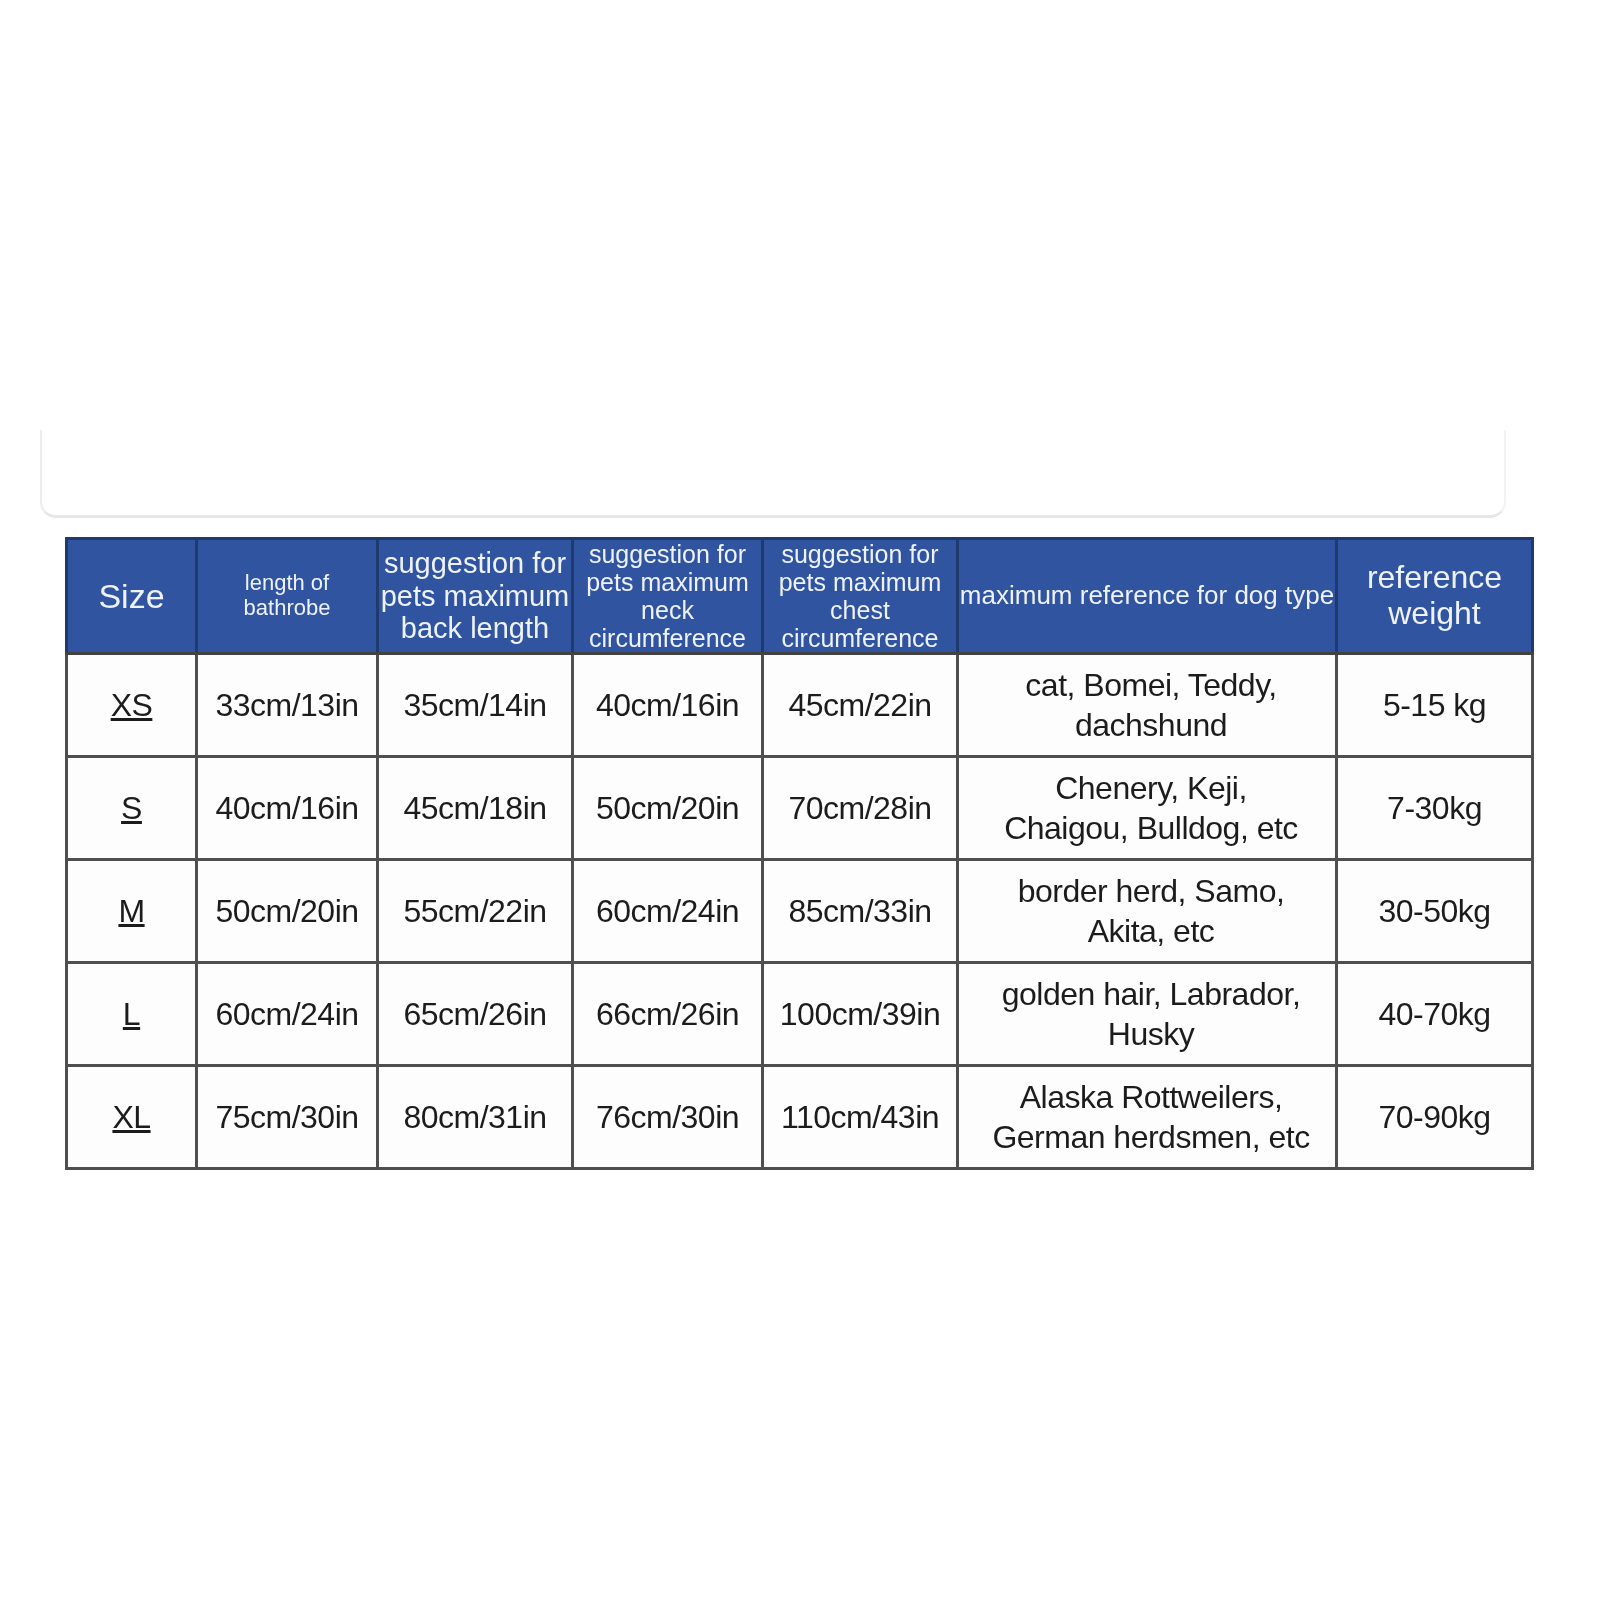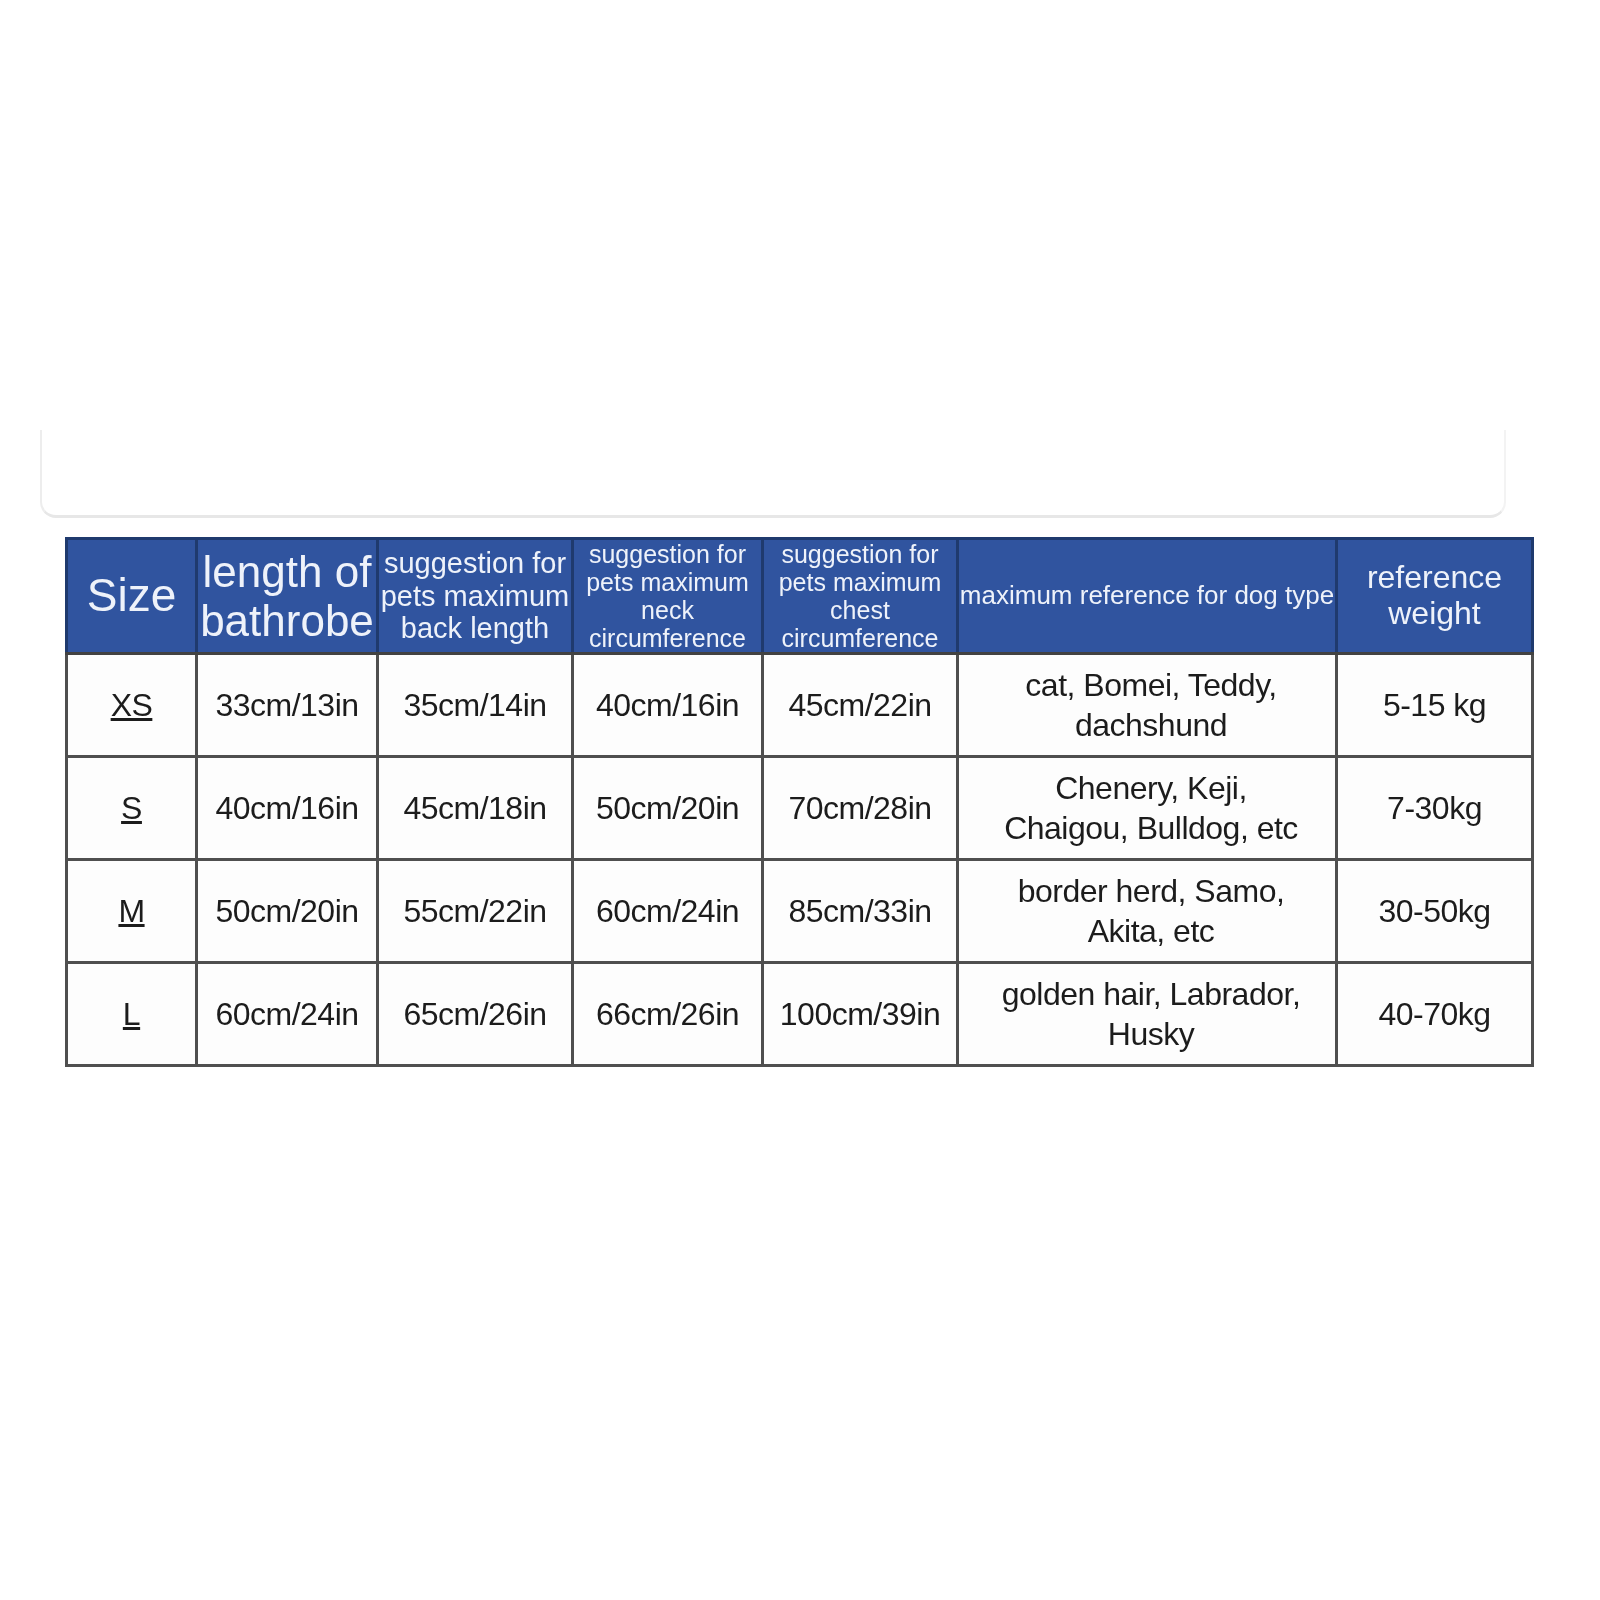--- a/index.html
+++ b/index.html
@@ -48,22 +48,22 @@
     background: #30549f;
     border-color: #1f3a6e;
     border-bottom-color: #424242;
     color: #eef2fa;
     font-weight: 400;
     text-align: center;
     vertical-align: middle;
     height: 100px;
     line-height: 1.12;
   }
-  th.h1 { font-size: 46px; }
-  th.h2 { font-size: 44px; line-height: 1.25; }
+  th.h1 { font-size: 34px; }
+  th.h2 { font-size: 22px; line-height: 1.25; }
   th.h3 { font-size: 29px; line-height: 1.18; }
   th.h4, th.h5 { font-size: 25px; line-height: 1.08; }
   th.h6 { font-size: 26px; margin-left: 36px; }
   th.h7 { font-size: 32px; }
   .size-chart tbody td {
     height: 100px;
     text-align: center;
     vertical-align: middle;
     color: #1c1c1c;
     font-size: 32px;
@@ -156,16 +156,26 @@
       <tr>
         <td class="c-size">L</td>
         <td>60cm/24in</td>
         <td>65cm/26in</td>
         <td>66cm/26in</td>
         <td>100cm/39in</td>
         <td class="c-dog">golden hair, Labrador,
 Husky</td>
         <td>40-70kg</td>
       </tr>
+      <tr>
+        <td class="c-size">XL</td>
+        <td>75cm/30in</td>
+        <td>80cm/31in</td>
+        <td>76cm/30in</td>
+        <td>110cm/43in</td>
+        <td class="c-dog">Alaska Rottweilers,
+German herdsmen, etc</td>
+        <td>70-90kg</td>
+      </tr>
     </tbody>
   </table>
 
 </div>
 
 </body></html>

